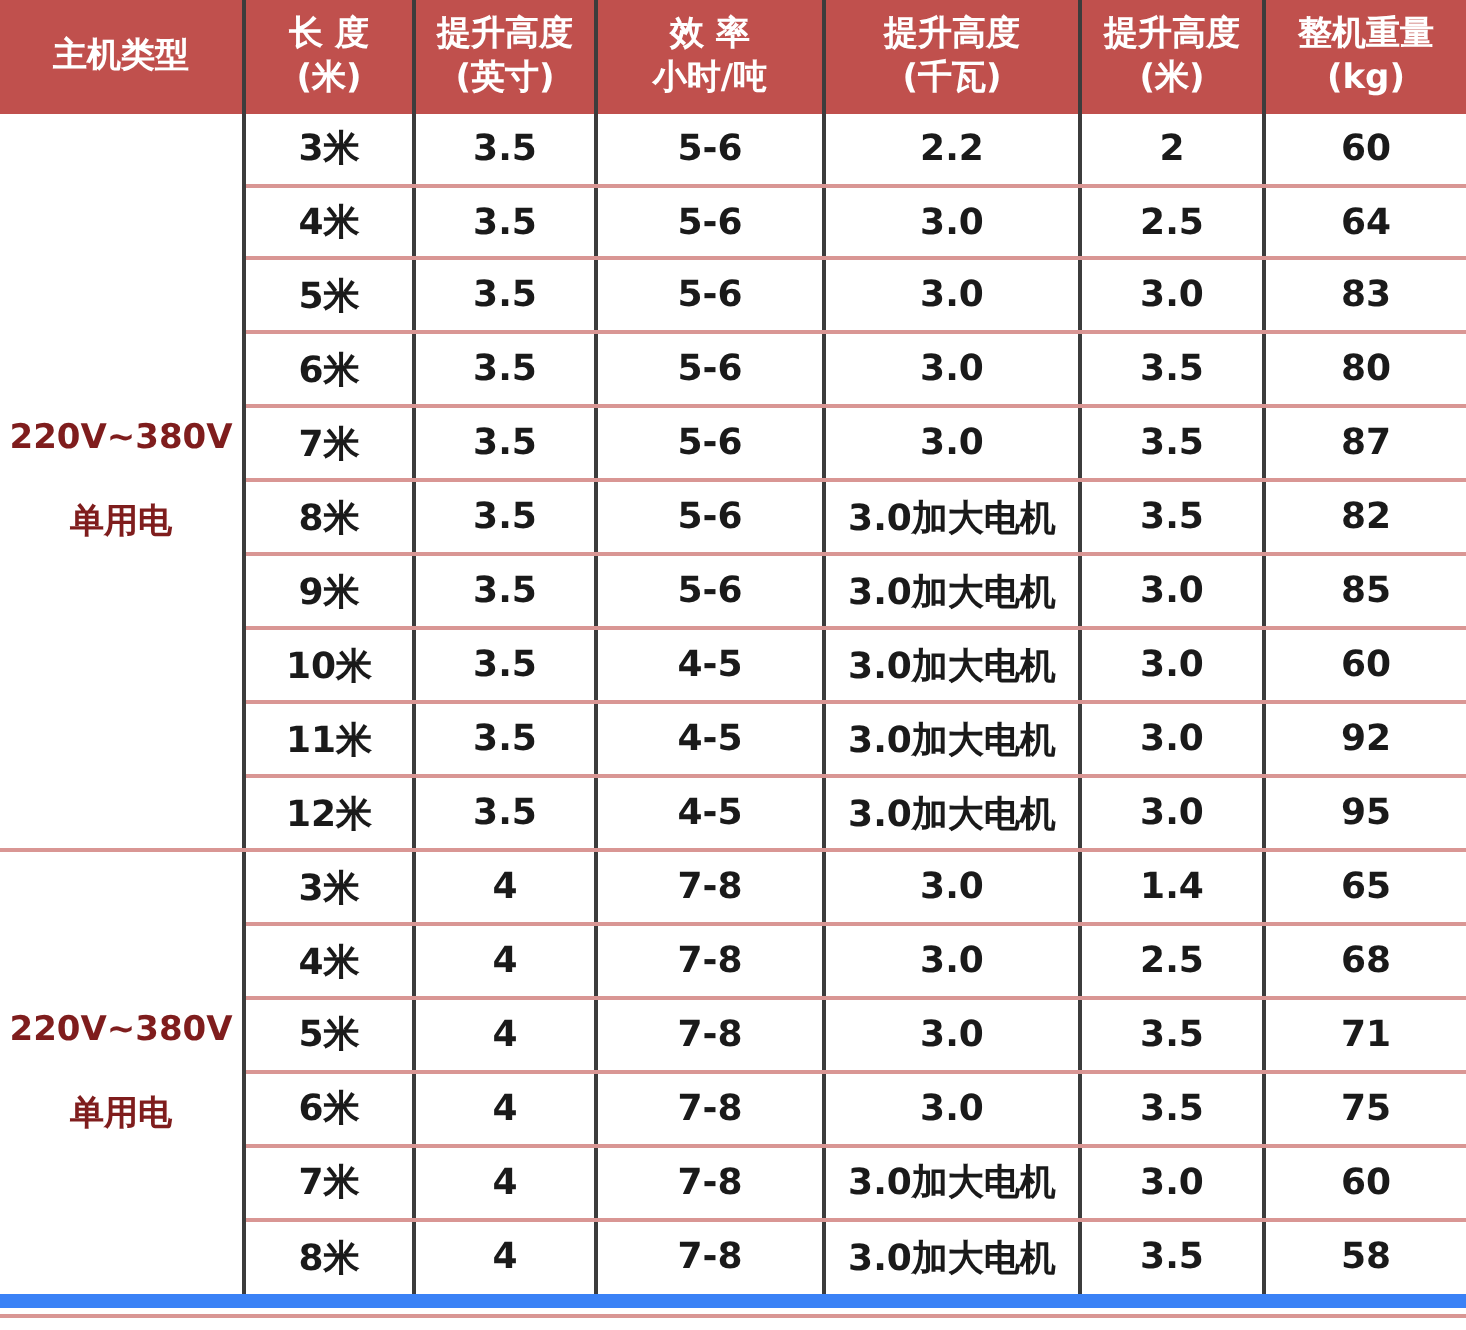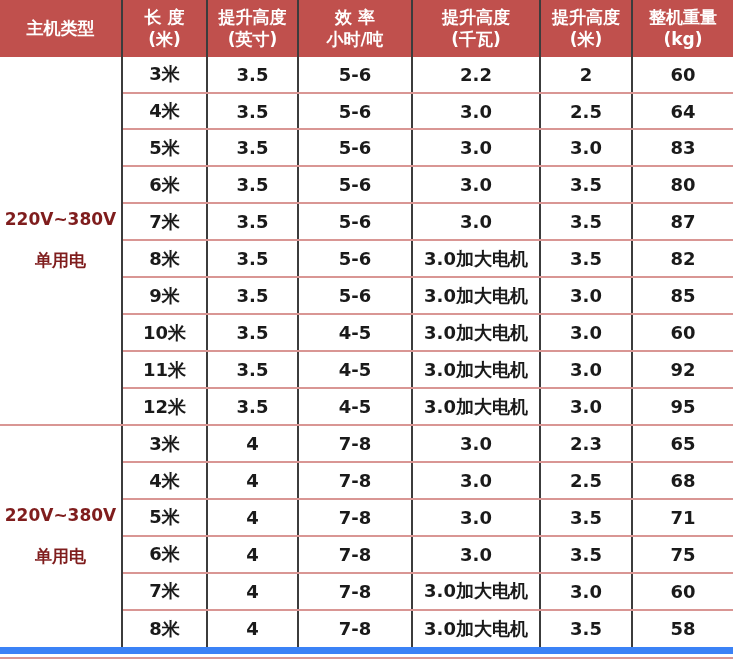--- a/index.html
+++ b/index.html
@@ -208,21 +208,21 @@
         </tr>
         <tr>
           <td class="type-cell" rowspan="6">
             <span class="tl1">220V~380V</span>
             <span class="tl2">单用电</span>
           </td>
           <td>3米</td>
           <td>4</td>
           <td>7-8</td>
           <td>3.0</td>
-          <td>2.3</td>
+          <td>1.4</td>
           <td>65</td>
         </tr>
         <tr>
           <td>4米</td>
           <td>4</td>
           <td>7-8</td>
           <td>3.0</td>
           <td>2.5</td>
           <td>68</td>
         </tr>

